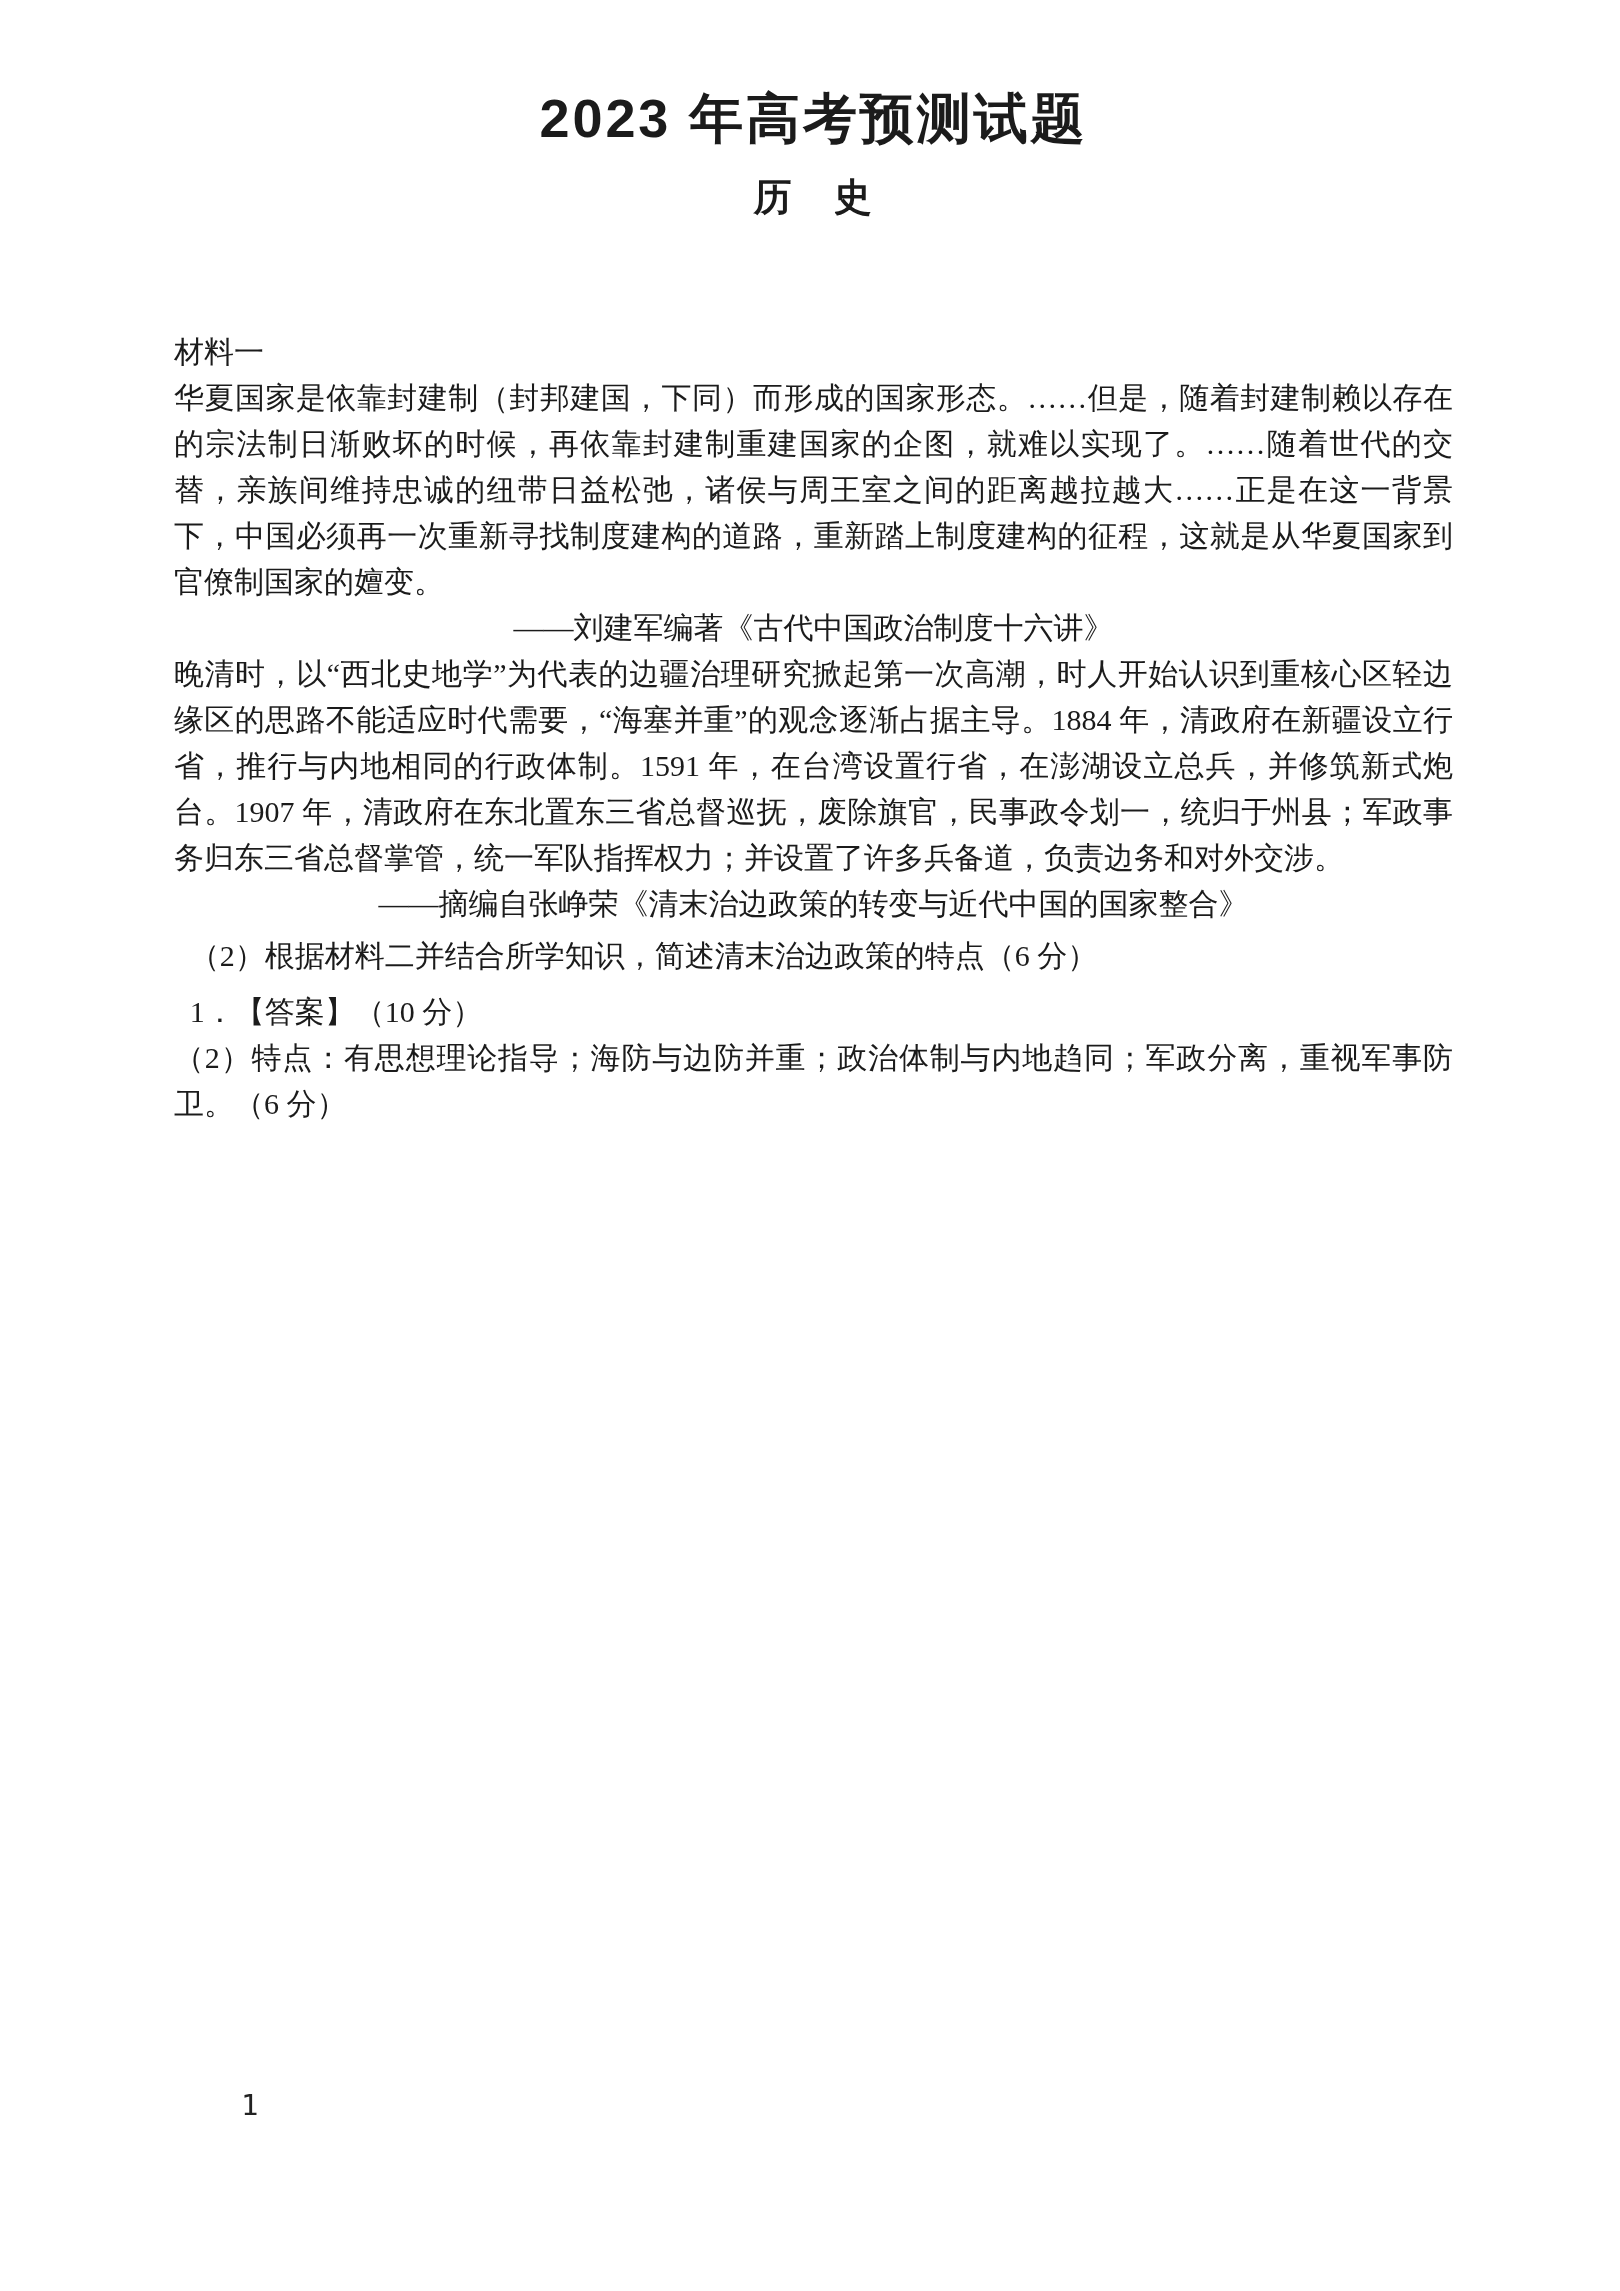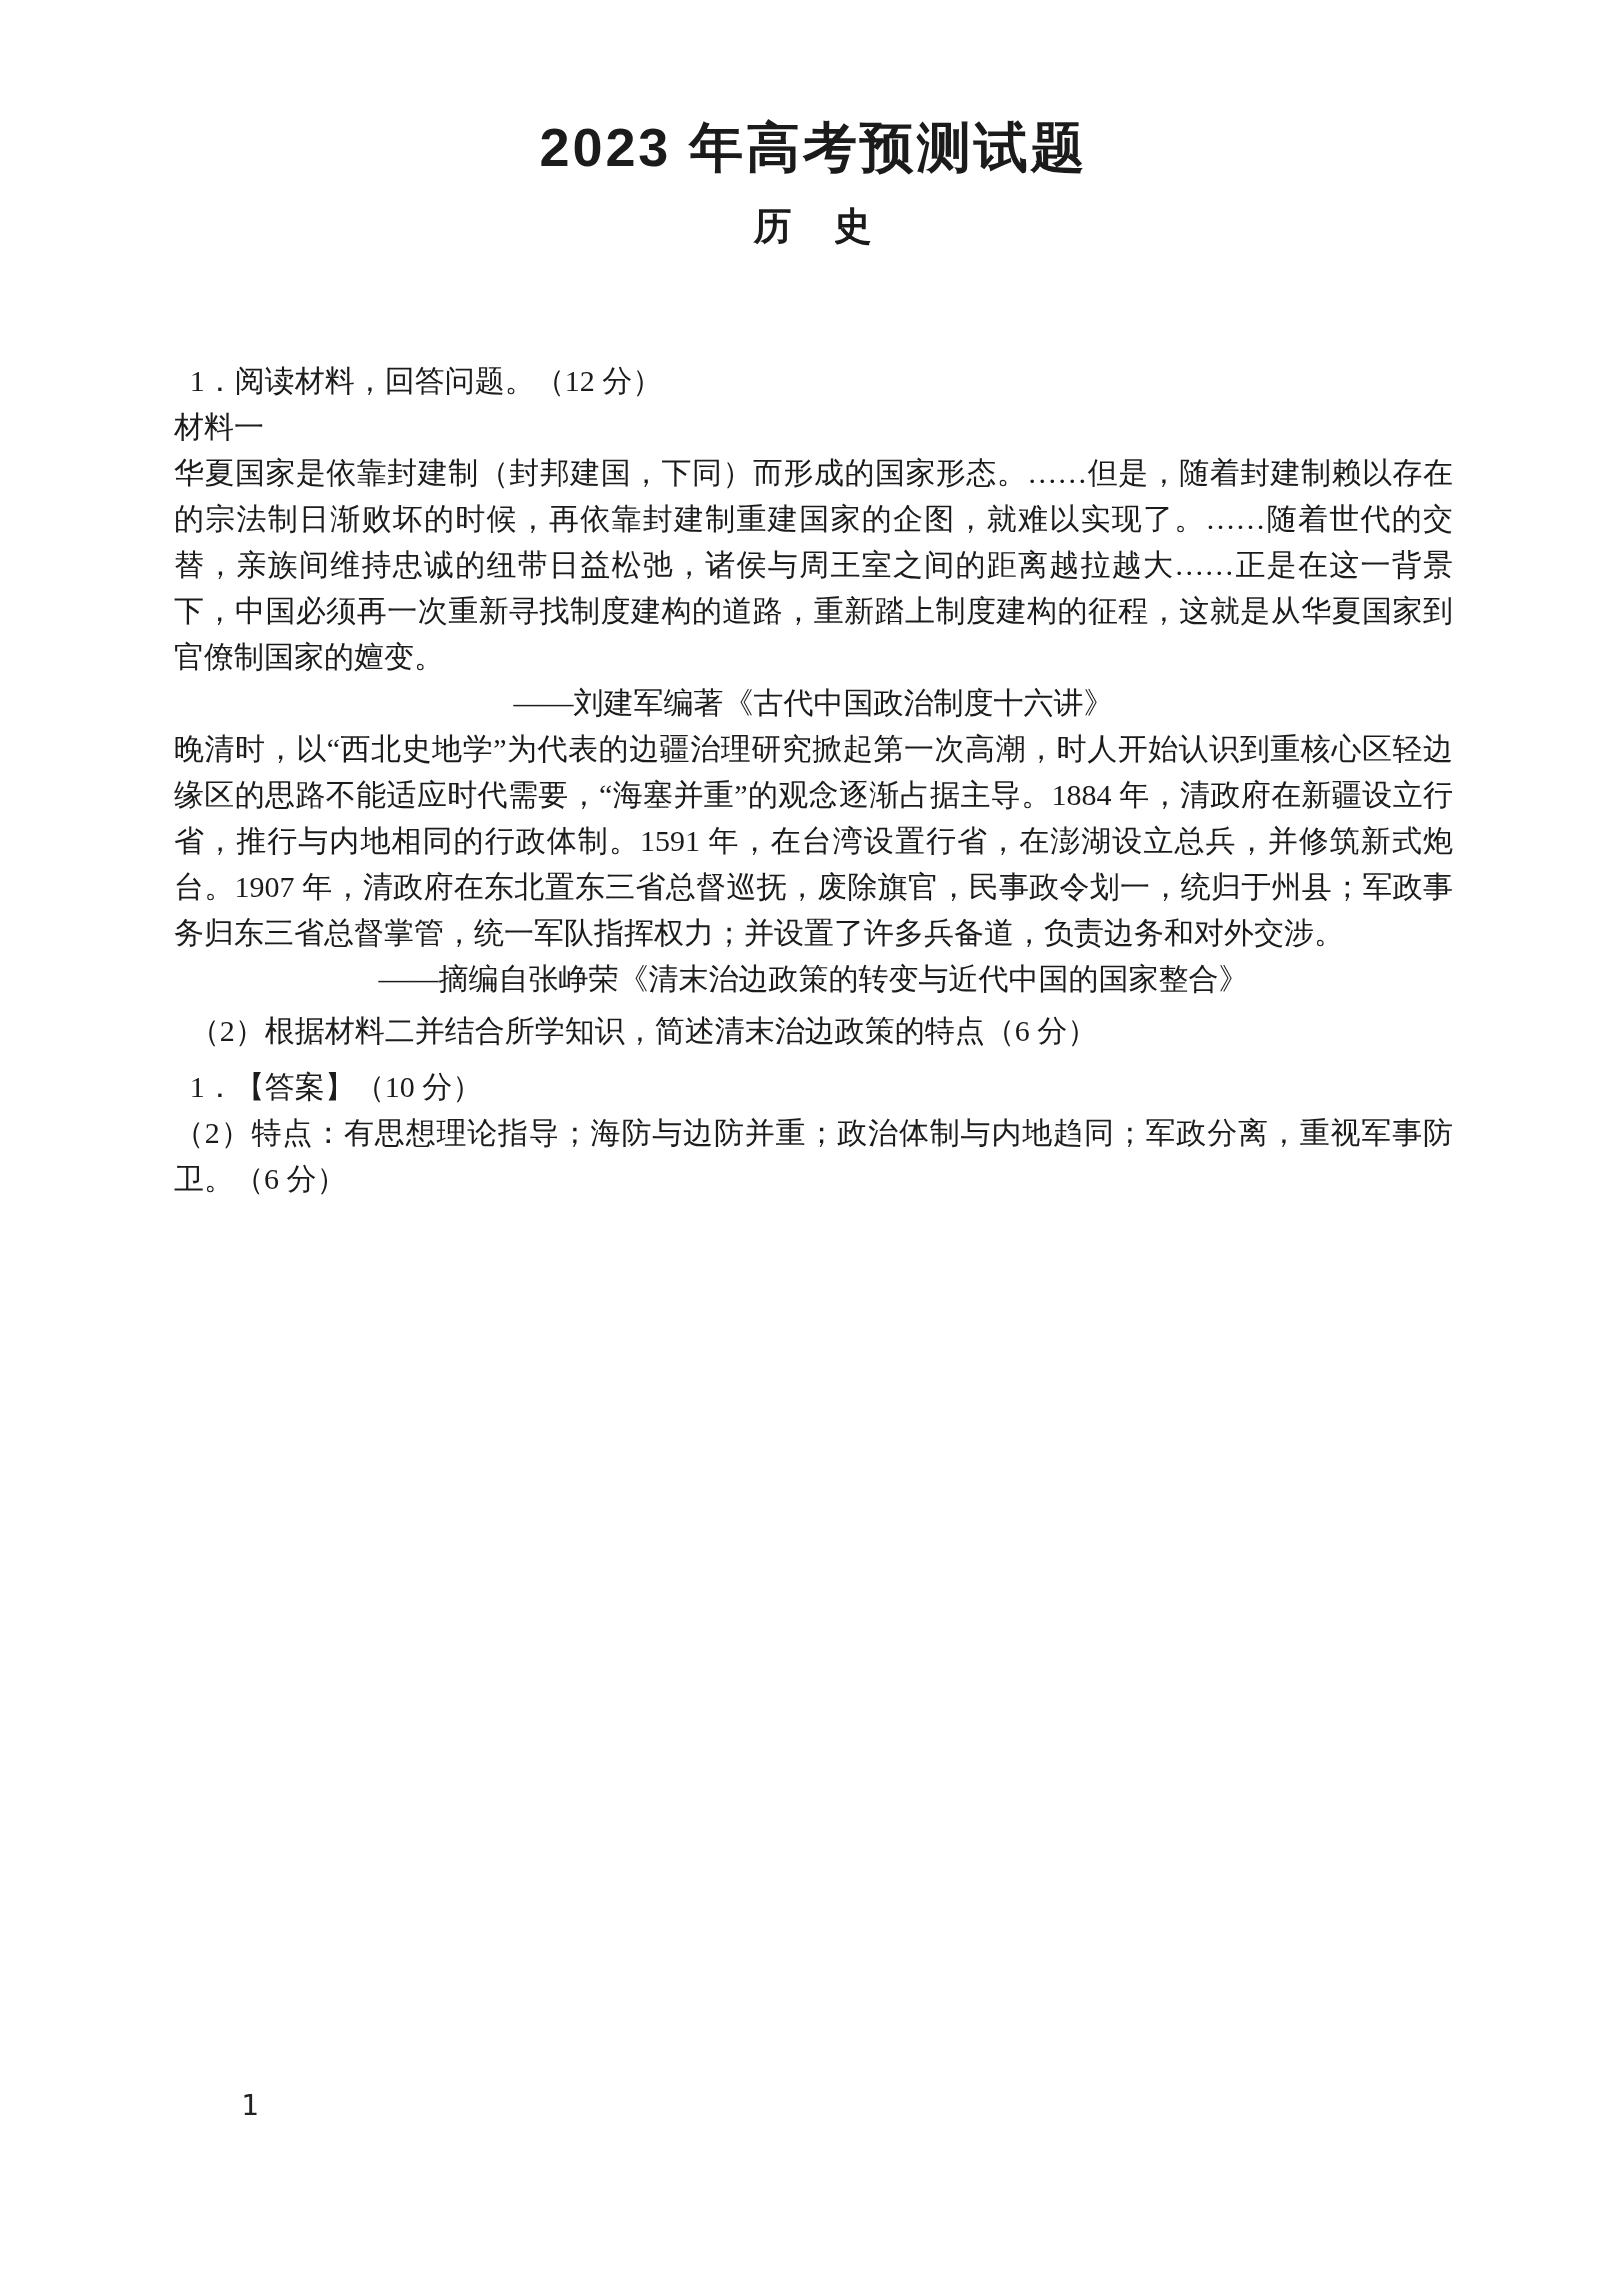--- a/index.html
+++ b/index.html
@@ -16,21 +16,21 @@
     font-family: "Liberation Serif", serif;
     overflow: hidden;
   }
   .content {
     position: absolute;
     left: 174px;
     top: 0;
     width: 1279px;
   }
   header {
-    padding-top: 118px;
+    padding-top: 89px;
     text-align: center;
   }
   h1.title {
     margin: 0;
     font-family: "Liberation Sans", sans-serif;
     font-weight: 700;
     font-size: 54px;
     letter-spacing: 2.9px;
     line-height: 1.1;
   }
@@ -86,21 +86,20 @@
 <div class="page">
   <div class="content">
 
     <header>
       <h1 class="title">2023 年高考预测试题</h1>
       <h2 class="subject">历　史</h2>
     </header>
 
     <main class="exam-body">
 
-      <p class="prompt">1．阅读材料，回答问题。（12 分）</p>
 
       <p class="material-label">材料一</p>
 
       <p class="para">华夏国家是依靠封建制（封邦建国，下同）而形成的国家形态。……但是，随着封建制赖以存在的宗法制日渐败坏的时候，再依靠封建制重建国家的企图，就难以实现了。……随着世代的交替，亲族间维持忠诚的纽带日益松弛，诸侯与周王室之间的距离越拉越大……正是在这一背景下，中国必须再一次重新寻找制度建构的道路，重新踏上制度建构的征程，这就是从华夏国家到官僚制国家的嬗变。</p>
 
       <p class="source">——刘建军编著《古代中国政治制度十六讲》</p>
 
 
       <p class="para">晚清时，以“西北史地学”为代表的边疆治理研究掀起第一次高潮，时人开始认识到重核心区轻边缘区的思路不能适应时代需要，“海塞并重”的观念逐渐占据主导。1884 年，清政府在新疆设立行省，推行与内地相同的行政体制。1591 年，在台湾设置行省，在澎湖设立总兵，并修筑新式炮台。1907 年，清政府在东北置东三省总督巡抚，废除旗官，民事政令划一，统归于州县；军政事务归东三省总督掌管，统一军队指挥权力；并设置了许多兵备道，负责边务和对外交涉。</p>
 

